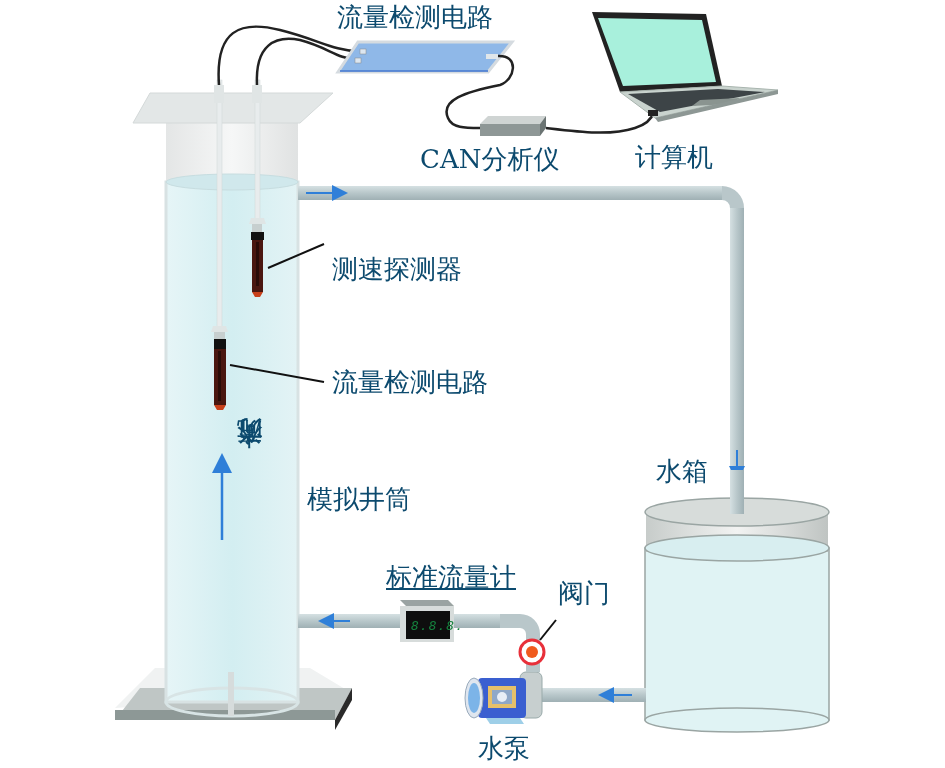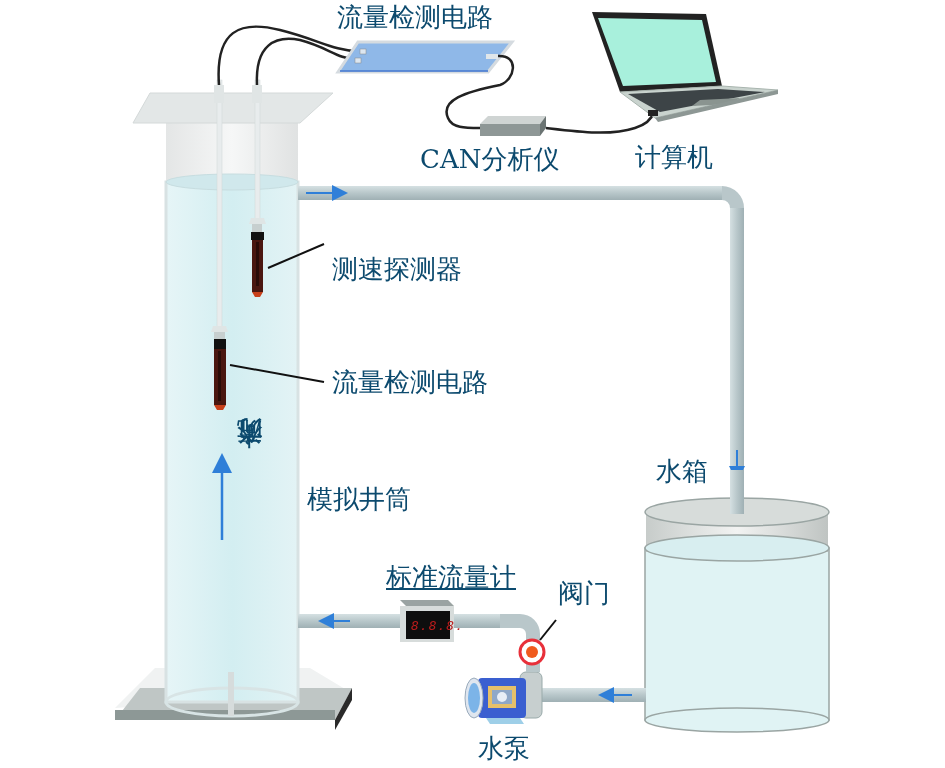--- a/index.html
+++ b/index.html
@@ -167,21 +167,21 @@
 
   <g>
     <polygon points="400,600 448,600 454,606 406,606" fill="#9aa3a2"></polygon>
     <rect x="400" y="606" width="54" height="36" fill="#d7dcdb"></rect>
     <rect x="406" y="611" width="44" height="28" fill="#0e0e0e"></rect>
   </g>
 
   <line x1="222" y1="540" x2="222" y2="458" stroke="#2f7fd8" stroke-width="2.5" marker-end="url(#arr)"></line>
 </svg>
 
-<div style="position:absolute;left:411px;top:618px;font-family:'DejaVu Sans Mono',monospace;font-size:13px;color:#b91c1c;font-style:italic;letter-spacing:1px;">8.8.8.</div>
+<div style="position:absolute;left:411px;top:618px;font-family:'DejaVu Sans Mono',monospace;font-size:13px;color:#15803d;font-style:italic;letter-spacing:1px;">8.8.8.</div>
 
 <div class="lbl" style="left:337px;top:4px;">流量检测电路</div>
 <div class="lbl" style="left:420px;top:146px;">CAN分析仪</div>
 <div class="lbl" style="left:635px;top:146px;font-family:Liberation Mono, monospace;">计算机</div>
 <div class="lbl" style="left:332px;top:228px;margin-top:28px;">测速探测器</div>
 <div class="lbl" style="left:332px;top:369px;">流量检测电路</div>
 <div class="lbl vert" style="left:236px;top:462px;transform:rotate(180deg);">水流方向</div>
 <div class="lbl" style="left:307px;top:486px;">模拟井筒</div>
 <div class="lbl" style="left:386px;top:564px;text-decoration:underline;">标准流量计</div>
 <div class="lbl" style="left:558px;top:580px;">阀门</div>

